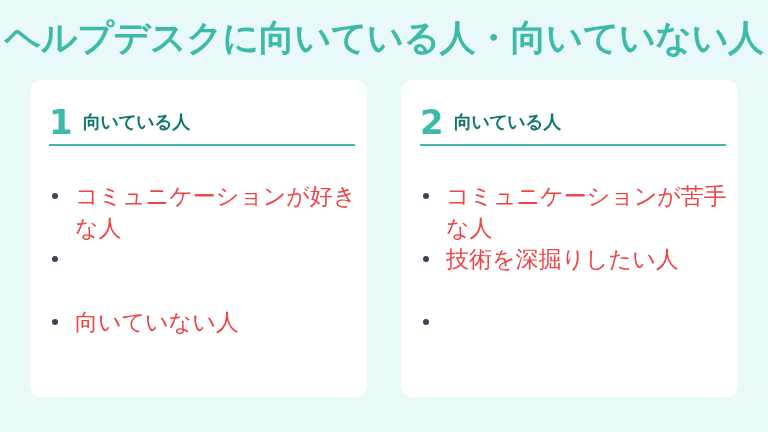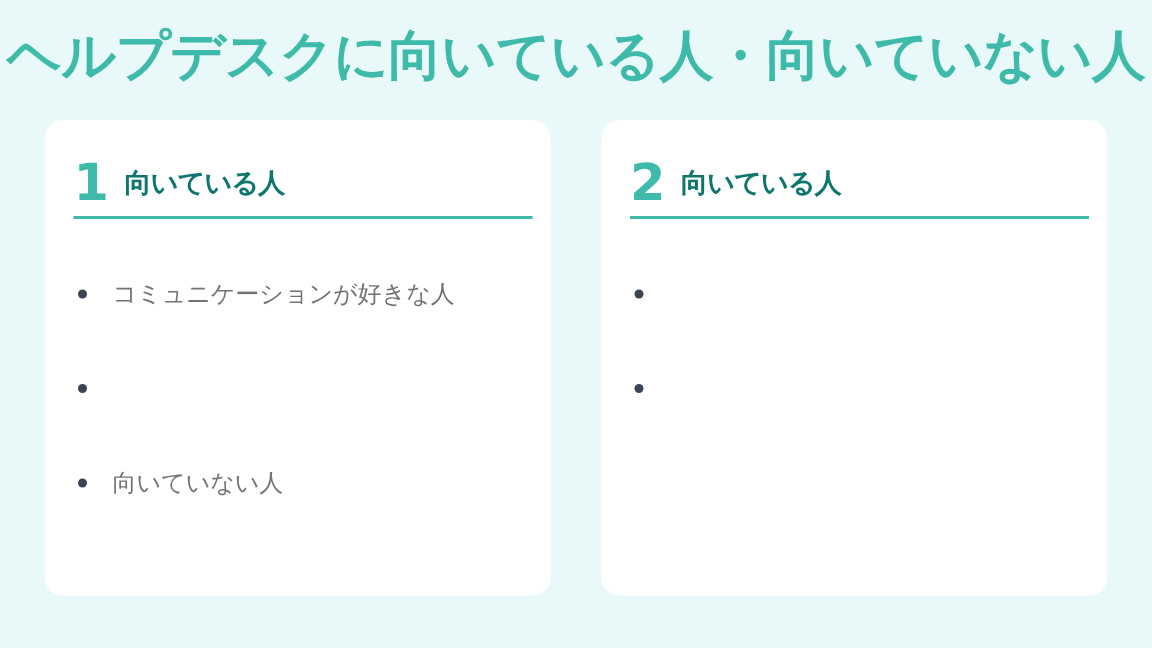--- a/index.html
+++ b/index.html
@@ -37,21 +37,21 @@
   .head-label {
     color: #0f766e; font-weight: bold; font-size: 18px; margin-left: 4px;
     letter-spacing: -0.5px;
   }
   ul.items {
     list-style: none; margin: 0; padding: 0;
     position: absolute; left: 22px; top: 100px; right: 0;
   }
   ul.items li {
     height: 63px; display: flex; align-items: flex-start;
-    color: #737373; font-size: 16px; line-height: 32px;
+    color: #ef4444; font-size: 23px; line-height: 32px;
   }
   .bullet {
     width: 6px; height: 6px; border-radius: 50%; background: #3b4454;
     margin-top: 13px; margin-right: 17px; flex: none;
   }
 </style>
 </head>
 <body>
 
 <div class="title">ヘルプデスクに向いている人・向いていない人</div>
@@ -77,18 +77,23 @@
 </div>
 
 <div class="card right">
   <div class="card-head">
     <span class="num">2</span>
     <span class="head-label">向いている人</span>
   </div>
   <ul class="items">
     <li>
         <span class="bullet"></span>
+        <span>コミュニケーションが苦手な人</span>
+      </li>
+    <li>
+        <span class="bullet"></span>
+        <span>技術を深掘りしたい人</span>
       </li>
     <li>
         <span class="bullet"></span>
       </li>
   </ul>
 </div>
 
 </body></html>

